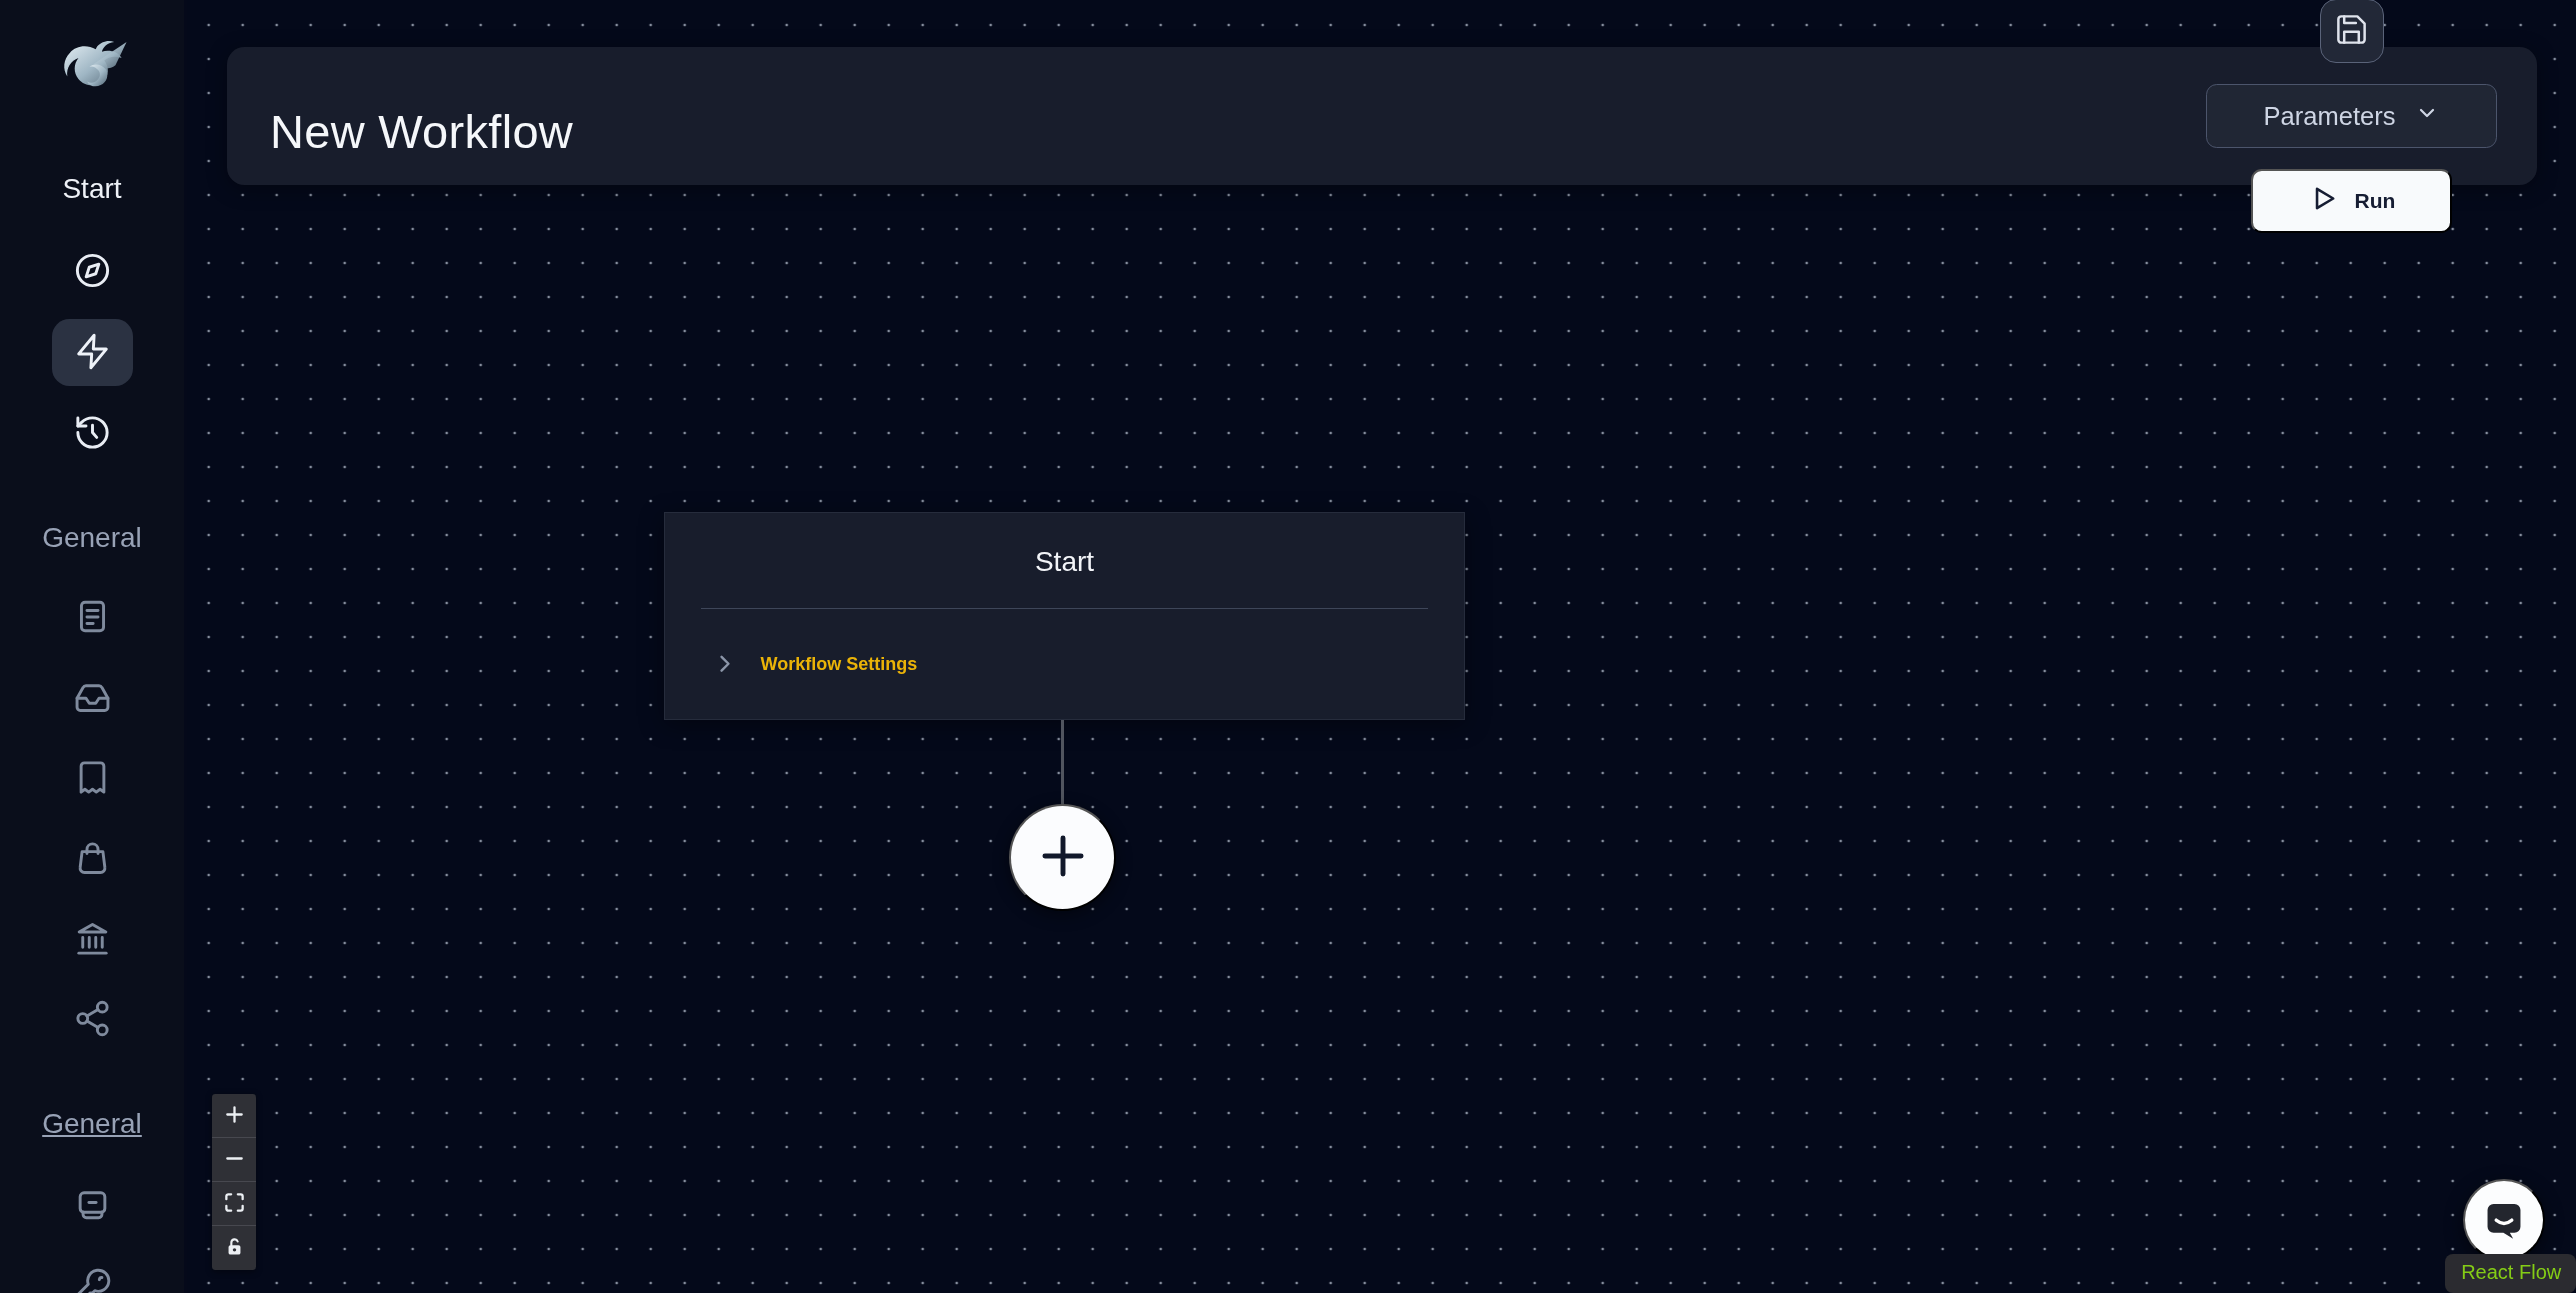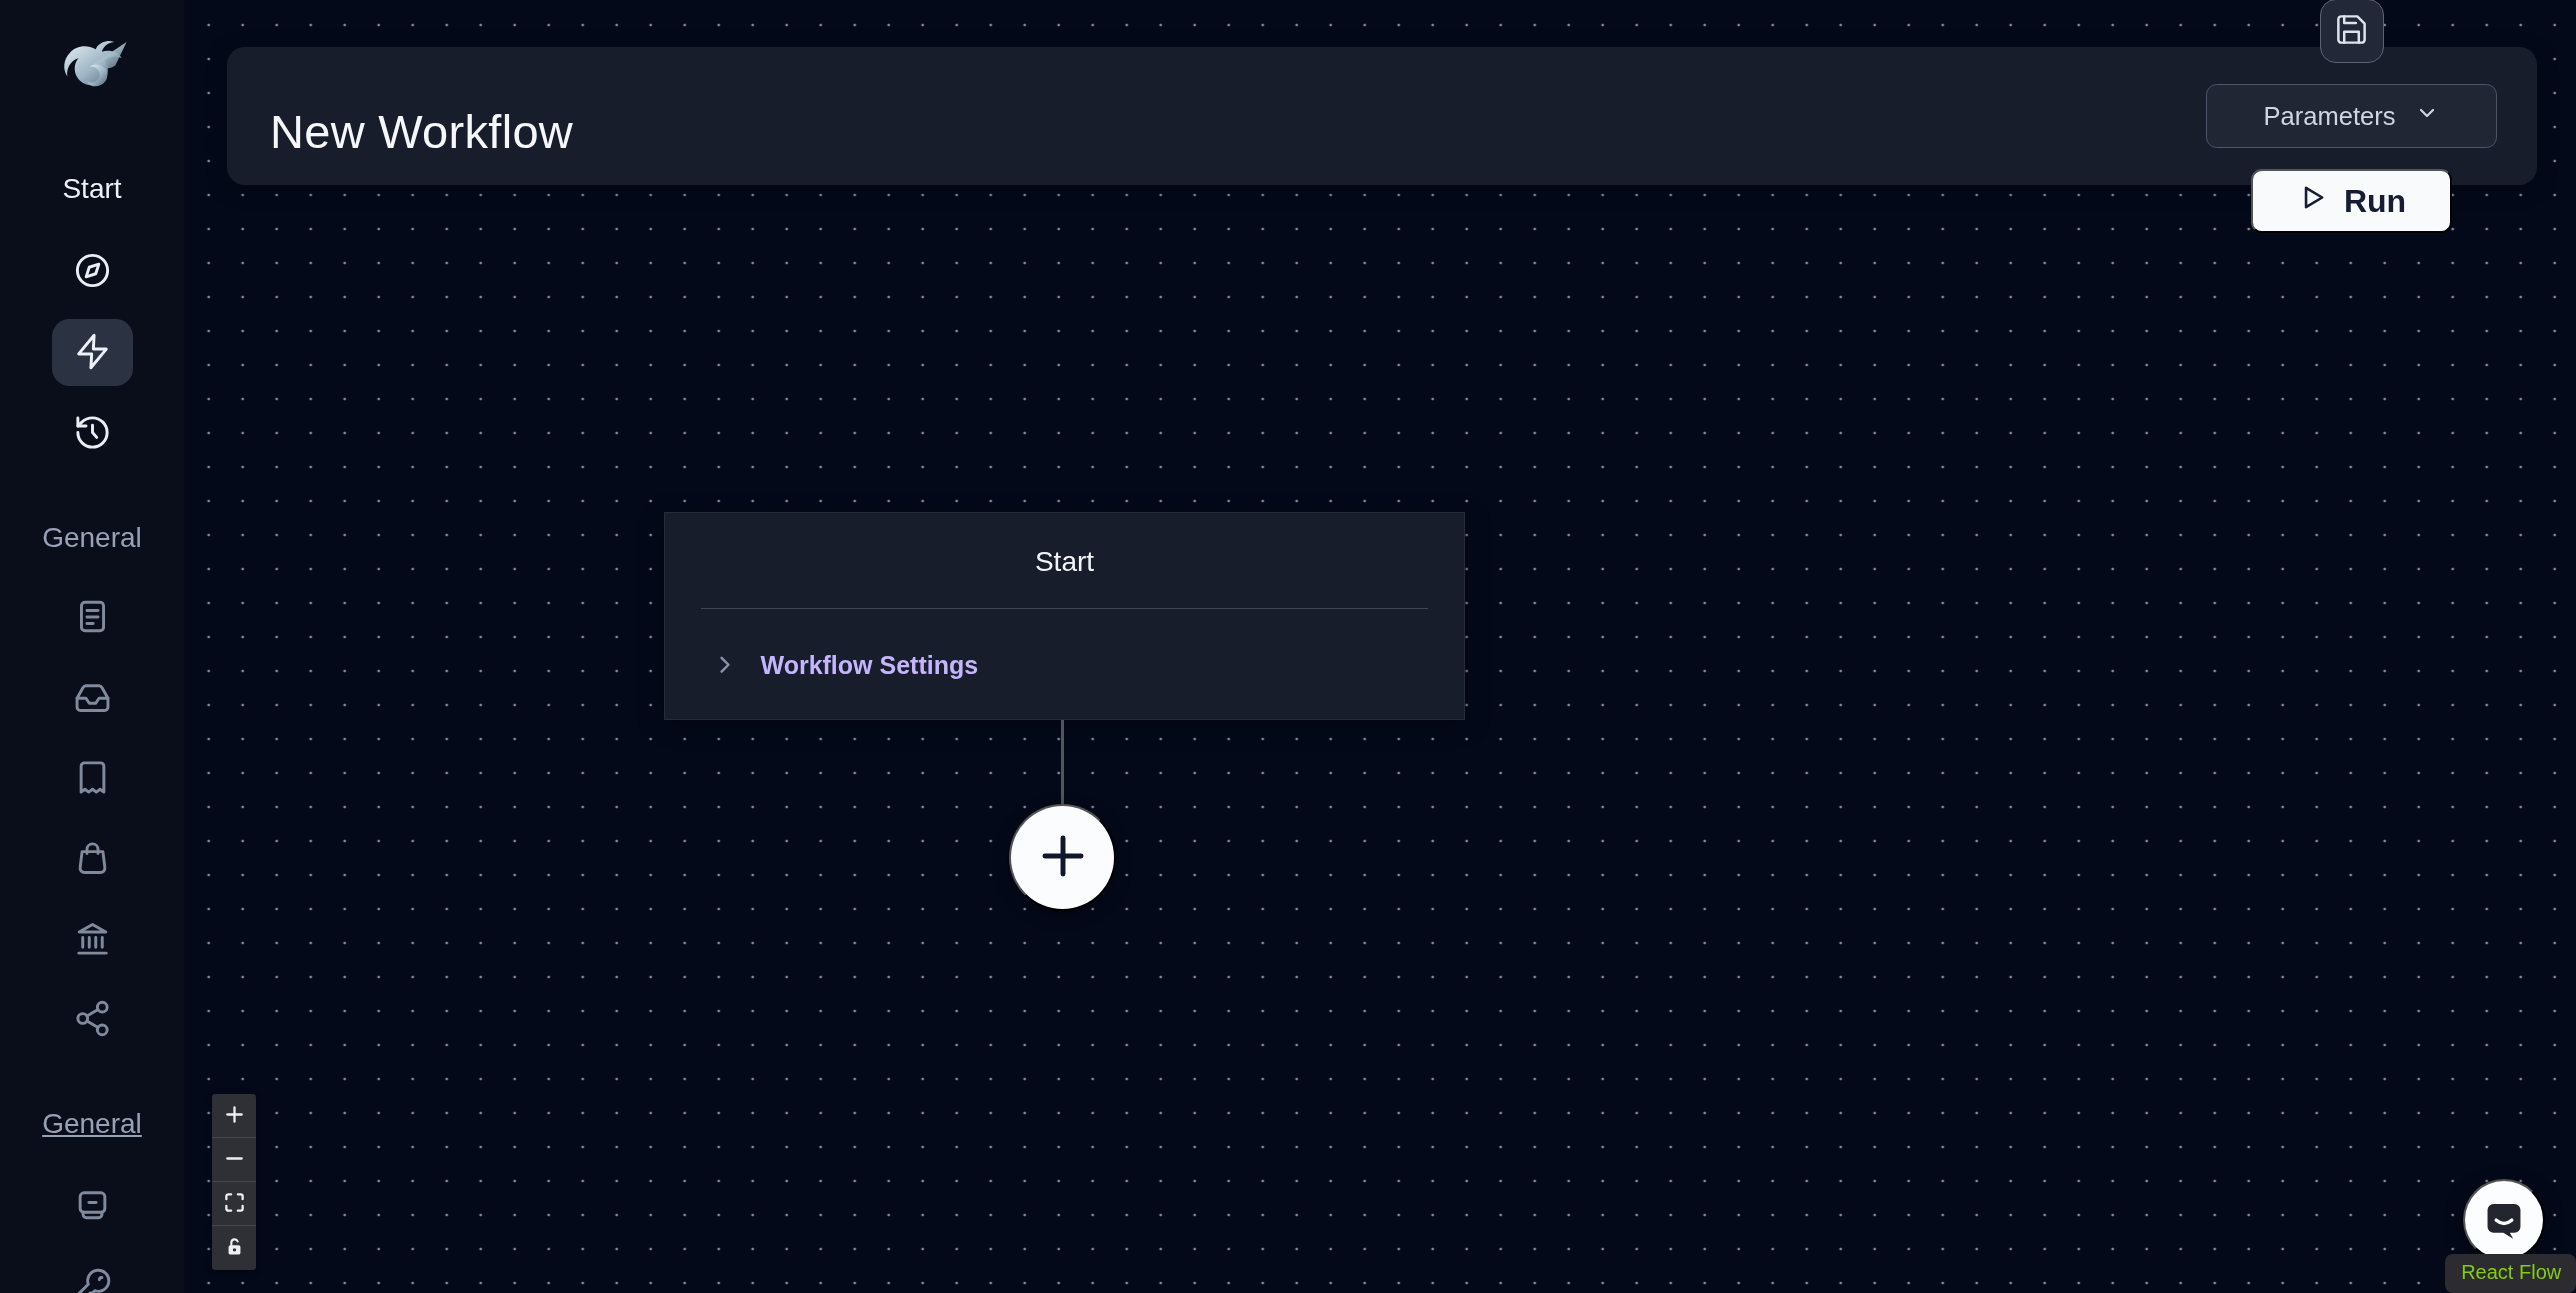--- a/index.html
+++ b/index.html
@@ -34,34 +34,34 @@
   .title { font-size:47px; font-weight:500; color:#f5f7fa; letter-spacing:0.3px;margin-top:30px; }
   .header-actions { margin-left:auto; display:flex; align-items:center; gap:21px;flex-direction:column; }
   .btn { display:flex; align-items:center; justify-content:center; cursor:pointer; }
   .save-btn { width:64px; height:64px; border-radius:16px; background:#222837;
               border:1.3px solid #5a6379; color:#dfe3ec; }
   .save-btn svg { width:35px; height:35px; }
   .params-btn { min-width:291px; height:64px; border-radius:10.7px; background:#202634;
                 border:1.3px solid #4c556c; color:#ced5e4; font-size:25.5px; font-weight:500; gap:20px; }
   .params-btn svg { width:24px; height:24px; }
   .run-btn { min-width:201px; height:64px; border-radius:10.7px; background:#f8fafc;
-             color:#161d33; font-size:32px; font-weight:700; gap:16px; }
+             color:#161d33; font-size:21px; font-weight:700; gap:16px; }
   .run-btn svg { width:31px; height:31px; }
 
   
   .start-node { position:absolute; left:477px; top:512px; width:801px; height:208px;
                 background:#181d2c; border:0.7px solid rgba(130,142,165,.14); border-radius:0;
                 box-shadow:0 5.4px 23px rgba(0,0,0,.4); }
   .start-title { padding-top:32px; text-align:center; font-size:28px; line-height:34px;
                  font-weight:500; color:#f2f4f8; }
   .start-divider { margin:29px 36px 0; border-top:1.3px solid #3e4659; }
   .settings-row { margin-top:42px; padding-left:47px; display:flex; align-items:center;
                   gap:23px; cursor:pointer; }
   .settings-row svg { width:25.5px; height:25.5px; color:#8b95a8; }
-  .settings-label { font-size:25px; font-weight:700; color:#c4b5fd; }
+  .settings-label { font-size:18px; font-weight:700; color:#eab308; }
 
   
   .edge { position:absolute; left:874px; top:720px; width:3.4px; height:86px; background:#51555f; }
   .plus-node { position:absolute; left:822px; top:804px; width:107px; height:107px;
                border-radius:50%; background:#fbfcfe; display:flex; align-items:center;
                justify-content:center; cursor:pointer; box-shadow:0 4px 16px rgba(0,0,0,.45); }
   .plus-node svg { width:62px; height:62px; color:#11182b; }
 
   
   .flow-controls { position:absolute; left:25px; top:1094px; width:44px; border-radius:3.4px;

